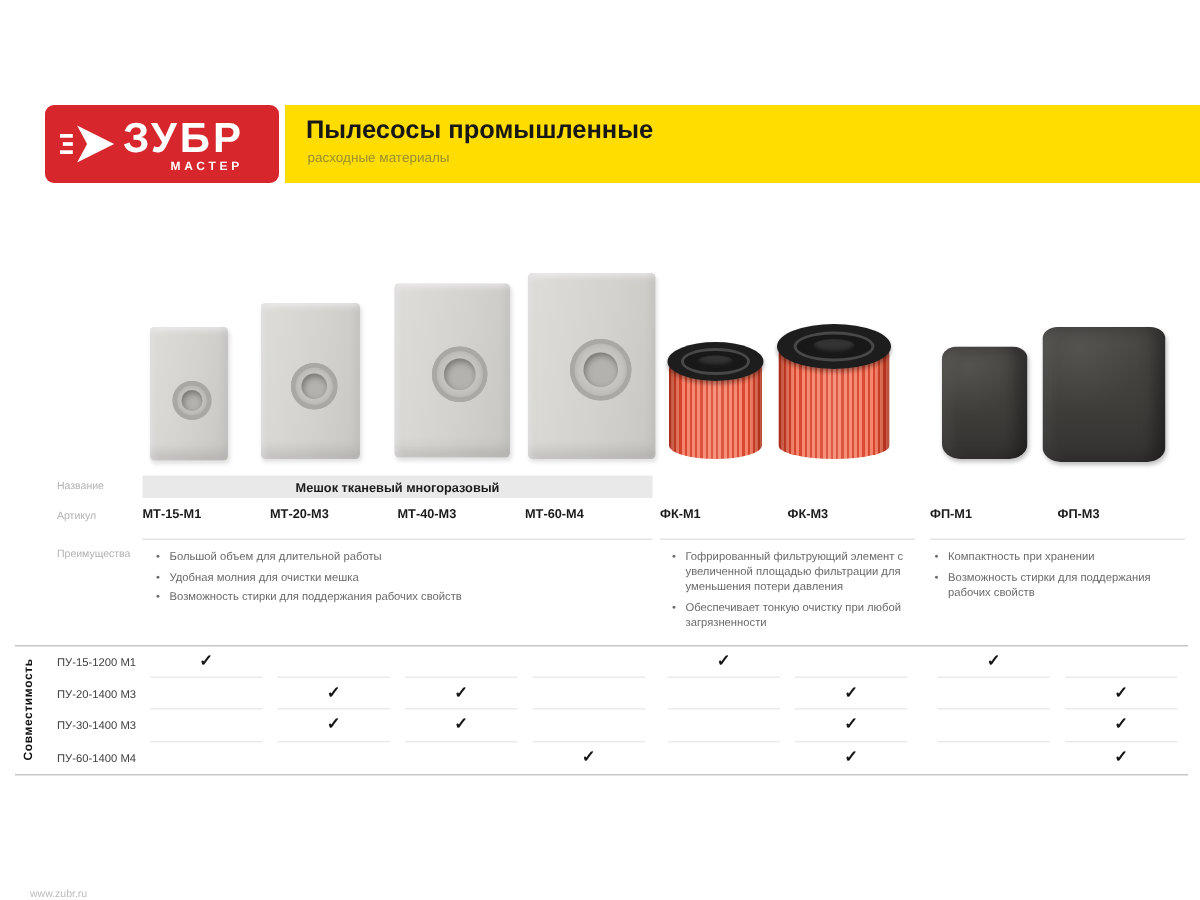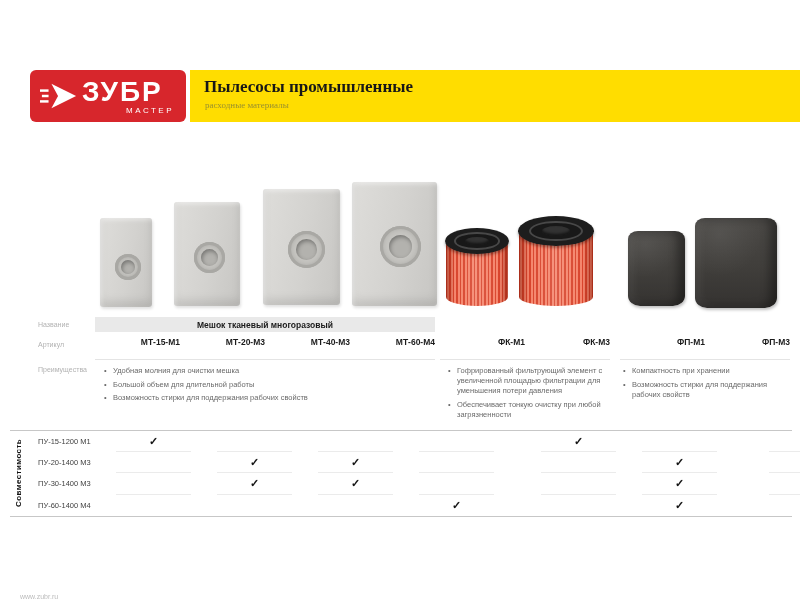--- a/index.html
+++ b/index.html
@@ -3,22 +3,22 @@
 <meta charset="utf-8">
 <style>
   * { margin:0; padding:0; box-sizing:border-box; }
   html,body { width:800px; height:600px; background:#fff; font-family:"Liberation Sans", sans-serif; overflow:hidden; }
   .page { position:relative; width:800px; height:600px; background:#fff;margin-top:32px; }
 
   
   .logo { position:absolute; left:30px; top:38px; width:156px; height:52px; background:#d7262c; border-radius:6px; }
   .logo svg { position:absolute; left:10px; top:11px; }
   .brand { position:absolute; left:52px; top:6px; color:#fff; font-weight:bold; font-size:28px; letter-spacing:2px; }
-  .brand-sub { position:absolute; right:12px; top:36px; color:#fff; font-size:8px; letter-spacing:2.5px; font-weight:normal; }
-  .title-block { position:absolute; left:190px; top:38px; width:610px; height:52px; background:#ffdd00;font-family:Liberation Serif, serif; }
+  .brand-sub { position:absolute; right:24px; top:36px; color:#fff; font-size:8px; letter-spacing:2.5px; font-weight:bold; }
+  .title-block { position:absolute; left:190px; top:38px; width:610px; height:52px; background:#ffdd00; }
   .title { position:absolute; left:14px; top:7px; font-size:17px; font-weight:bold; color:#171717; }
   .subtitle { position:absolute; left:15px; top:30px; font-size:9px; color:#99902e; }
 
   
   .bag { position:absolute; border-radius:3px;
     background:linear-gradient(100deg,#deddda 0%,#d3d2cf 55%,#c7c6c3 100%);
     box-shadow:inset 0 -6px 8px rgba(0,0,0,.10), inset 2px 2px 4px rgba(255,255,255,.5), 1px 2px 3px rgba(0,0,0,.12); }
   .collar { position:absolute; border-radius:50%; background:#c6c5c1;
     box-shadow:inset 0 0 0 3px #a9a8a4, inset 0 0 7px rgba(0,0,0,.3); }
   .collar::after { content:''; position:absolute; inset:22%; border-radius:50%; background:#b3b2ae; box-shadow:inset 1px 2px 4px rgba(0,0,0,.35); }
@@ -55,35 +55,35 @@
   .fp1 { left:628px; top:199px; width:57px; height:75px; }
   .fp3 { left:695px; top:186px; width:82px; height:90px; }
 
   
   .rail-label { position:absolute; left:38px; font-size:7px; color:#b2b2b2; }
   .bands { position:absolute; left:95px; top:285px; width:695px; display:grid; grid-template-columns:340px 5px 170px 10px 170px; }
   .band { background:#e9e9e9; height:15px; display:flex; align-items:center; justify-content:center;
     font-size:8.5px; font-weight:bold; color:#1b1b1b;text-align:right; }
   .articles { position:absolute; left:95px; top:305px; width:695px; display:grid;
     grid-template-columns:repeat(4,85px) 5px 85px 85px 10px 85px 85px; }
-  .a-cell { text-align:right; font-size:8.5px; font-weight:bold; color:#1b1b1b; }
+  .a-cell { text-align:left; font-size:8.5px; font-weight:bold; color:#1b1b1b; }
   .subline { position:absolute; left:95px; top:327px; width:695px; display:grid; grid-template-columns:340px 5px 170px 10px 170px; }
   .subline .seg { height:1px; background:#e4e4e4; }
 
   .benefits { position:absolute; list-style:none; }
   .benefits li { position:relative; padding-left:10px; font-size:7.5px; line-height:10px; color:#6a6a6a; margin-bottom:3.5px; }
   .benefits li::before { content:'•'; position:absolute; left:1px; top:0; color:#6a6a6a; }
   .ben1 { left:103px; top:334px; width:322px; }
   .ben2 { left:447px; top:334px; width:162px; }
   .ben3 { left:622px; top:334px; width:168px; }
 
   .matrix-line { position:absolute; left:10px; width:782px; height:1px; background:#c7c7c7; }
   .line-top { top:398px; } .line-bottom { top:484px; }
   .matrix { position:absolute; left:38px; top:399px; width:752px; }
-  .matrix-row { display:grid; grid-template-columns:57px repeat(4,85px) 5px 85px 85px 10px 85px 85px; height:21.2px;gap:16px; }
+  .matrix-row { display:grid; grid-template-columns:57px repeat(4,85px) 5px 85px 85px 10px 85px 85px; height:21.2px; }
   .m-label { font-size:7.5px; color:#3f3f3f; line-height:21.2px; white-space:nowrap; }
   .m-cell { text-align:center; font-size:11px; font-weight:bold; color:#151515; line-height:20px; position:relative; }
   .m-gap { position:relative; }
   .with-sep .m-cell::after { content:''; position:absolute; left:5px; right:5px; bottom:0; height:1px; background:#ebebeb; }
   .with-sep .m-label::after { content:''; position:absolute; left:57px; right:700px; bottom:0; }
   .compat-vertical { position:absolute; left:14px; top:398px; height:86px; width:12px;
     writing-mode:vertical-rl; transform:rotate(180deg); text-align:center;
     font-size:8px; font-weight:bold; color:#111; letter-spacing:.4px; }
 
   .site { position:absolute; left:20px; top:561px; font-size:7px; color:#bcbcbc; }
@@ -158,22 +158,22 @@
 
   <div class="subline">
     <div class="seg"></div>
     <div></div>
     <div class="seg"></div>
     <div></div>
     <div class="seg"></div>
   </div>
 
   <ul class="benefits ben1">
+    <li>Большой объем для длительной работы</li>
     <li>Удобная молния для очистки мешка</li>
-    <li>Большой объем для длительной работы</li>
     <li>Возможность стирки для поддержания рабочих свойств</li>
   </ul>
   <ul class="benefits ben2">
     <li>Гофрированный фильтрующий элемент с увеличенной площадью фильтрации для уменьшения потери давления</li>
     <li>Обеспечивает тонкую очистку при любой загрязненности</li>
   </ul>
   <ul class="benefits ben3">
     <li>Компактность при хранении</li>
     <li>Возможность стирки для поддержания рабочих свойств</li>
   </ul>

